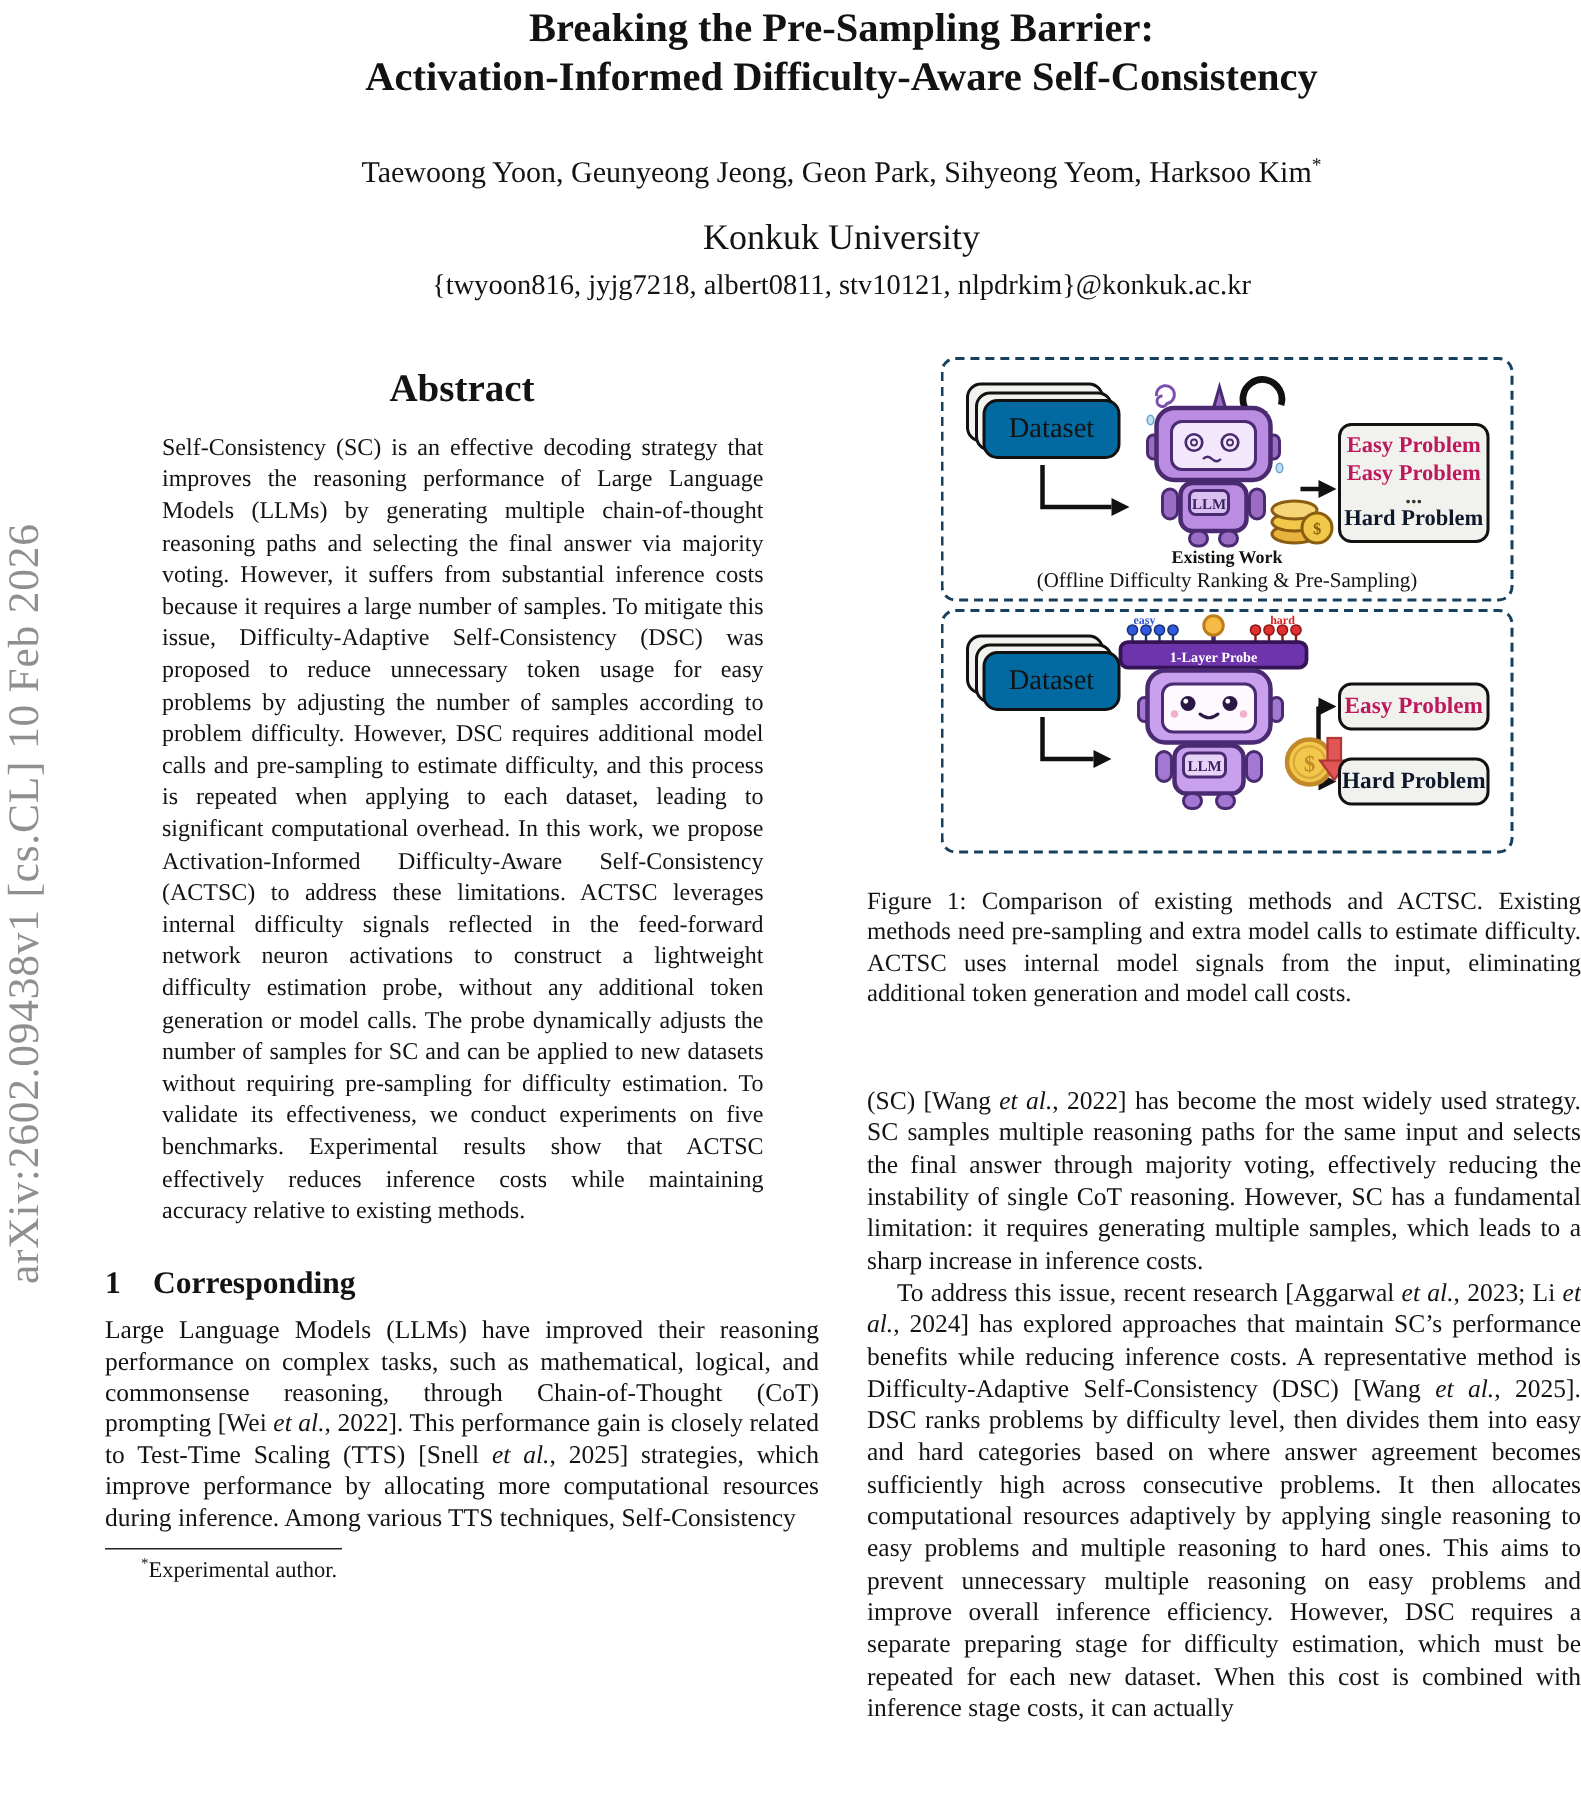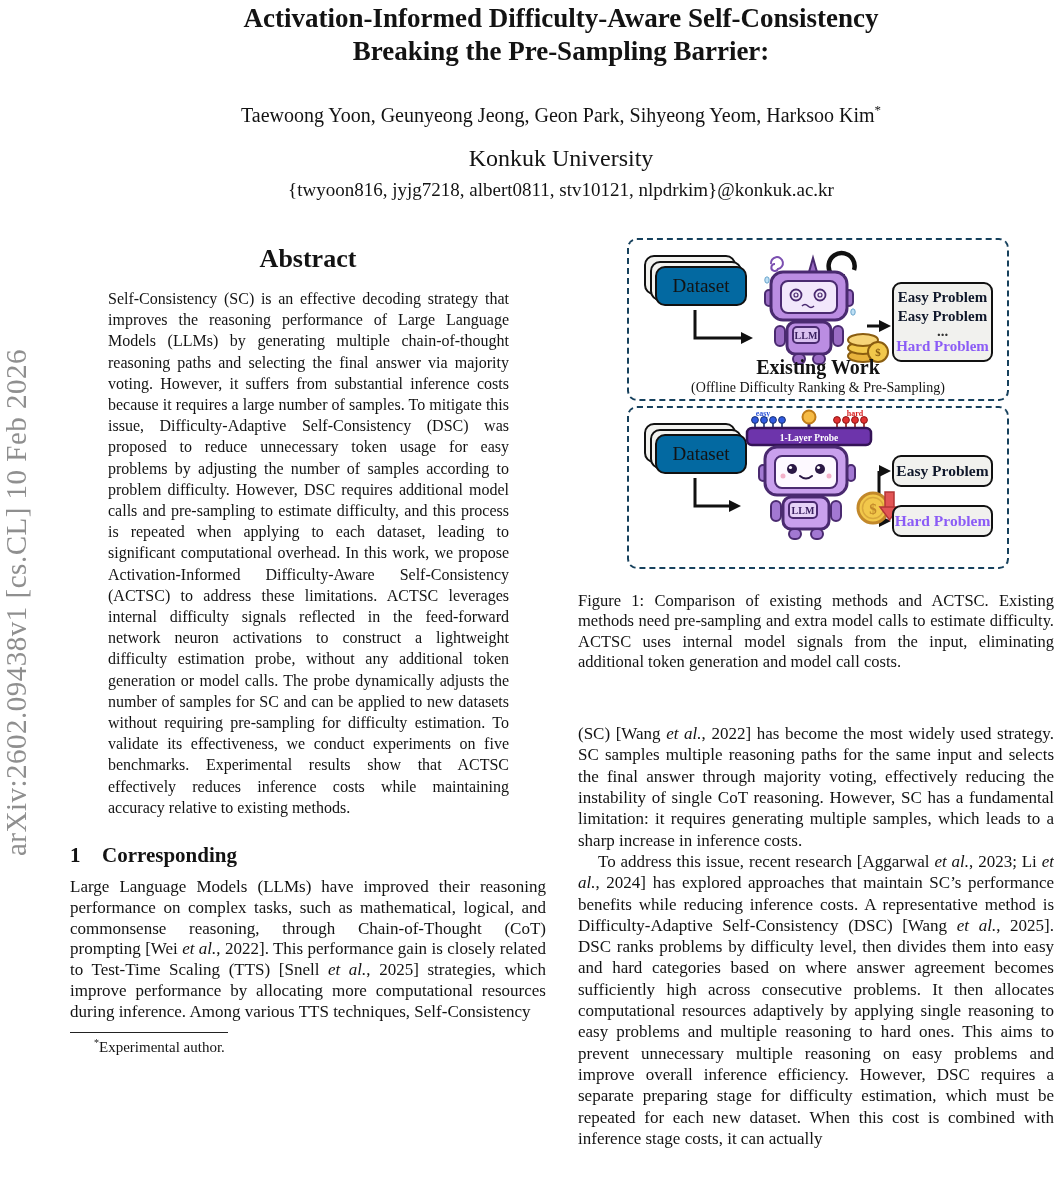--- a/index.html
+++ b/index.html
@@ -49,44 +49,44 @@
               border-radius:10px; background:#0369a1; display:flex; align-items:center;
               justify-content:center; font-size:19px; }
   
   .robot1 { position:absolute; left:112px; top:8px; }
   .robot2 { position:absolute; left:104px; top:0px; }
   
   .out-box { position:absolute; background:#f1f1ee; border:2.5px solid #111; border-radius:9px;
              display:flex; flex-direction:column; align-items:center; justify-content:center; }
   .out-multi { left:263px; top:42px; width:101px; height:80px; }
   .out-line { font-size:15px; font-weight:600; line-height:18.5px; }
-  .out-easy { color:#0f172a; }
-  .out-hard { color:#8b5cf6; }
+  .out-easy { color:#be185d; }
+  .out-hard { color:#0f172a; }
   .out-dots { color:#333; line-height:12px; }
   .out-single { left:263px; top:47px; width:101px; height:32px; }
   .out-single.hardpos { top:97px; }
   .out-single .out-line { font-size:15.5px; }
   
   .panel-title-wrap { position:absolute; left:0; bottom:3px; width:100%; text-align:center; }
-  .panel-title { font-size:20px; font-weight:bold; }
+  .panel-title { font-size:12px; font-weight:bold; }
   .panel-subtitle { font-size:14px; margin-top:1px;text-align:center; }
   .caption { margin-top:22px; font-size:16.5px; line-height:20.3px; text-align:justify; }
   .body-par { font-size:17px; line-height:21.3px; text-align:justify; }
   .par1 { margin-top:51px; }
   .par2 { text-indent:20px; }
 </style>
 </head>
 <body>
 
 <div class="arxiv-strip">arXiv:2602.09438v1  [cs.CL]  10 Feb 2026</div>
 
 <div class="header">
   <div class="title">
+    <div>Breaking the Pre-Sampling Barrier:</div>
     <div>Activation-Informed Difficulty-Aware Self-Consistency</div>
-    <div>Breaking the Pre-Sampling Barrier:</div>
   </div>
   <div class="authors"><span>Taewoong Yoon, Geunyeong Jeong, Geon Park, Sihyeong Yeom, Harksoo Kim</span><sup>*</sup></div>
   <div class="affil">Konkuk University</div>
   <div class="email">{twyoon816, jyjg7218, albert0811, stv10121, nlpdrkim}@konkuk.ac.kr</div>
 </div>
 
 <div class="col-left">
   <div class="abstract-heading">Abstract</div>
   <p class="abstract-body">Self-Consistency (SC) is an effective decoding strategy that improves the reasoning performance of Large Language Models (LLMs) by generating multiple chain-of-thought reasoning paths and selecting the final answer via majority voting. However, it suffers from substantial inference costs because it requires a large number of samples. To mitigate this issue, Difficulty-Adaptive Self-Consistency (DSC) was proposed to reduce unnecessary token usage for easy problems by adjusting the number of samples according to problem difficulty. However, DSC requires additional model calls and pre-sampling to estimate difficulty, and this process is repeated when applying to each dataset, leading to significant computational overhead. In this work, we propose Activation-Informed Difficulty-Aware Self-Consistency (ACTSC) to address these limitations. ACTSC leverages internal difficulty signals reflected in the feed-forward network neuron activations to construct a lightweight difficulty estimation probe, without any additional token generation or model calls. The probe dynamically adjusts the number of samples for SC and can be applied to new datasets without requiring pre-sampling for difficulty estimation. To validate its effectiveness, we conduct experiments on five benchmarks. Experimental results show that ACTSC effectively reduces inference costs while maintaining accuracy relative to existing methods.</p>
   <div class="section-heading"><span class="secnum">1</span><span>Corresponding</span></div>

